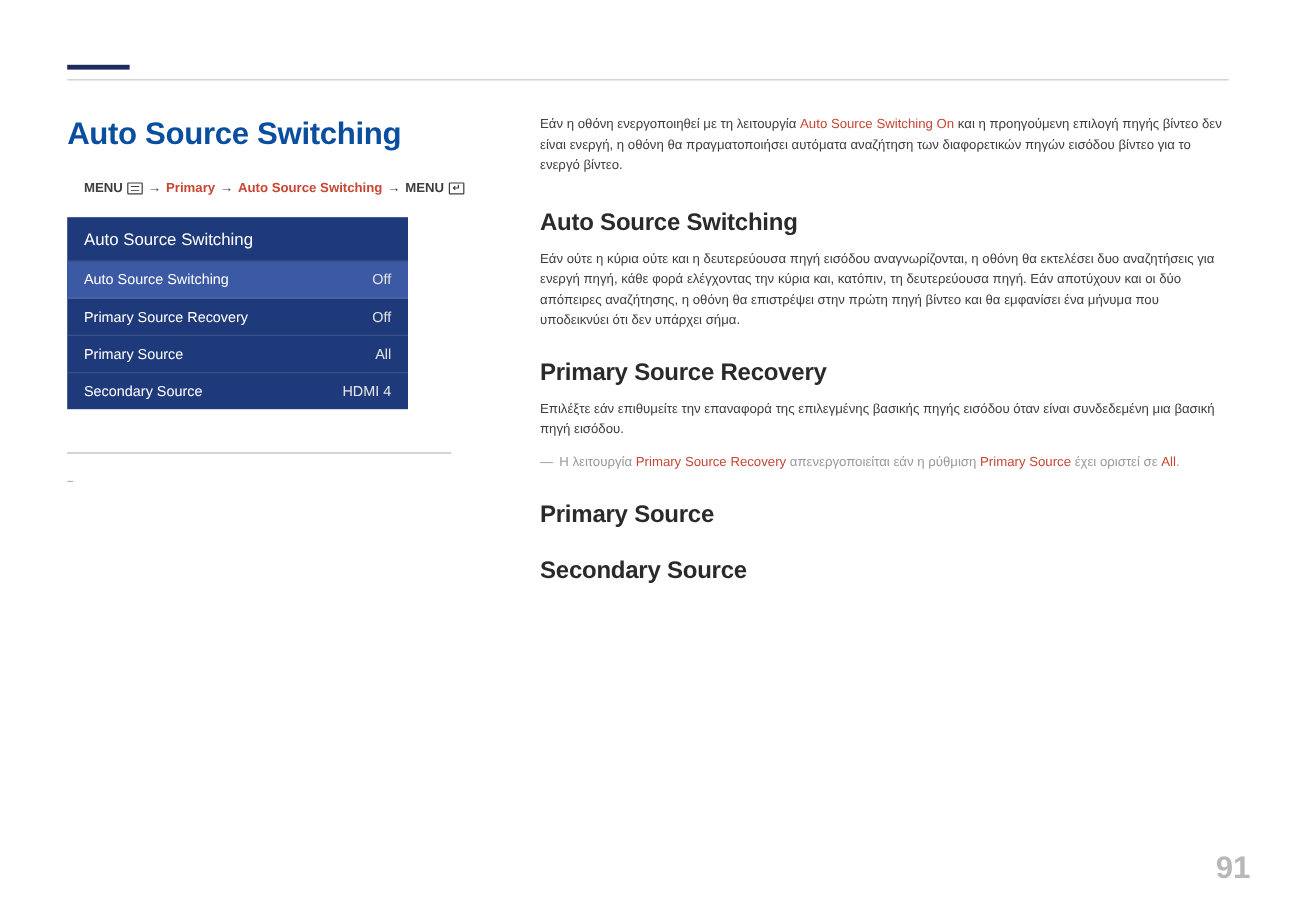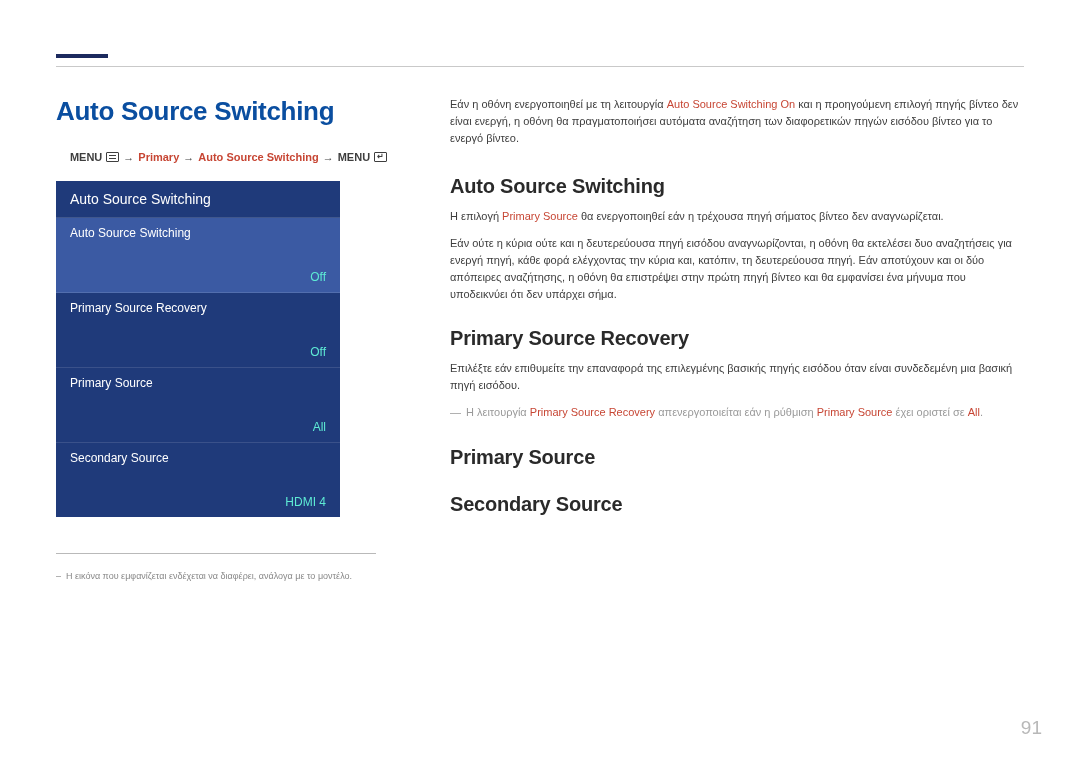--- a/index.html
+++ b/index.html
@@ -89,21 +89,21 @@
   .menu-row {
     display: flex;
     justify-content: space-between;
     padding: 8px 14px 8px 14px;
     border-bottom: 1px solid rgba(255,255,255,0.12);
   }
   .menu-row:last-child { border-bottom: none; }
   .menu-row.selected {
     background: #3b5aa3;
   }
-  .menu-row .val { color: #5eead4; margin-top: 44px; }
+  .menu-row .val { color: #e5e5e5; }
   .footnotes {
     margin-top: 36px;
     border-top: 1px solid #b9b9b9;
     padding-top: 16px;
     font-size: 9px;
     color: #888;
     width: 320px;
     line-height: 1.5;
     position: relative;
   }
@@ -146,23 +146,23 @@
   .note-line .red { color: #c74634; }
   .note-dash {
     display: inline-block;
     width: 16px;
     vertical-align: top;
   }
   .page-num {
     position: absolute;
     bottom: 24px;
     right: 38px;
-    font-size: 19px;
+    font-size: 26px;
     color: #b8b8b8;
-    font-weight: 400;
+    font-weight: 700;
   }
 </style>
 </head>
 <body>
 
 <div class="top-marker"></div>
 <div class="top-rule"></div>
 
 <div class="left-col">
   <div class="left-title">Auto Source Switching</div>
@@ -194,33 +194,29 @@
       <span class="val">All</span>
     </div>
     <div class="menu-row">
       <span>Secondary Source</span>
       <span class="val">HDMI 4</span>
     </div>
   </div>
 
   <div class="footnotes">
     <span class="dash">–</span>
-    <span class="fn-text">Η εικόνα που εμφανίζεται ενδέχεται να διαφέρει, ανάλογα με το μοντέλο.</span>
   </div>
 </div>
 
 <div class="right-col">
   <p class="para">
     <span>Εάν η οθόνη ενεργοποιηθεί με τη λειτουργία </span><span class="red">Auto Source Switching On</span><span> και η προηγούμενη επιλογή πηγής βίντεο δεν είναι ενεργή, η οθόνη θα πραγματοποιήσει αυτόματα αναζήτηση των διαφορετικών πηγών εισόδου βίντεο για το ενεργό βίντεο.</span>
   </p>
 
   <h2 class="section-h first">Auto Source Switching</h2>
-  <p class="para">
-    <span>Η επιλογή </span><span class="red">Primary Source</span><span> θα ενεργοποιηθεί εάν η τρέχουσα πηγή σήματος βίντεο δεν αναγνωρίζεται.</span>
-  </p>
   <p class="para">Εάν ούτε η κύρια ούτε και η δευτερεύουσα πηγή εισόδου αναγνωρίζονται, η οθόνη θα εκτελέσει δυο αναζητήσεις για ενεργή πηγή, κάθε φορά ελέγχοντας την κύρια και, κατόπιν, τη δευτερεύουσα πηγή. Εάν αποτύχουν και οι δύο απόπειρες αναζήτησης, η οθόνη θα επιστρέψει στην πρώτη πηγή βίντεο και θα εμφανίσει ένα μήνυμα που υποδεικνύει ότι δεν υπάρχει σήμα.</p>
 
   <h2 class="section-h">Primary Source Recovery</h2>
   <p class="para">Επιλέξτε εάν επιθυμείτε την επαναφορά της επιλεγμένης βασικής πηγής εισόδου όταν είναι συνδεδεμένη μια βασική πηγή εισόδου.</p>
   <p class="note-line">
     <span class="note-dash">―</span><span>Η λειτουργία </span><span class="red">Primary Source Recovery</span><span> απενεργοποιείται εάν η ρύθμιση </span><span class="red">Primary Source</span><span> έχει οριστεί σε </span><span class="red">All</span><span>.</span>
   </p>
 
   <h2 class="section-h">Primary Source</h2>
 

